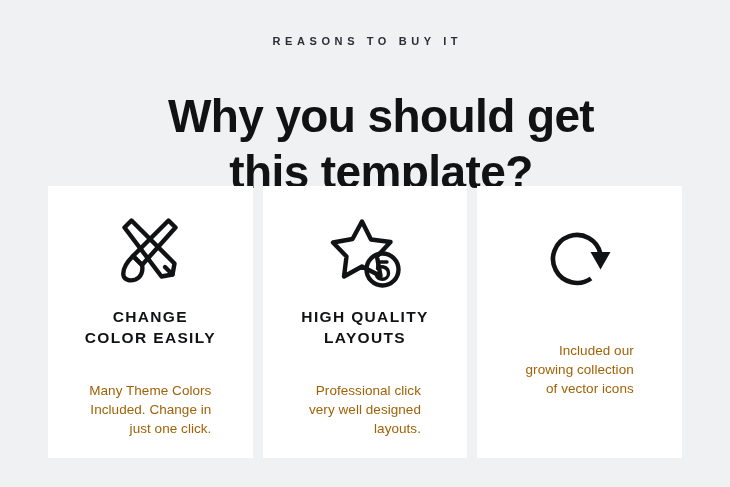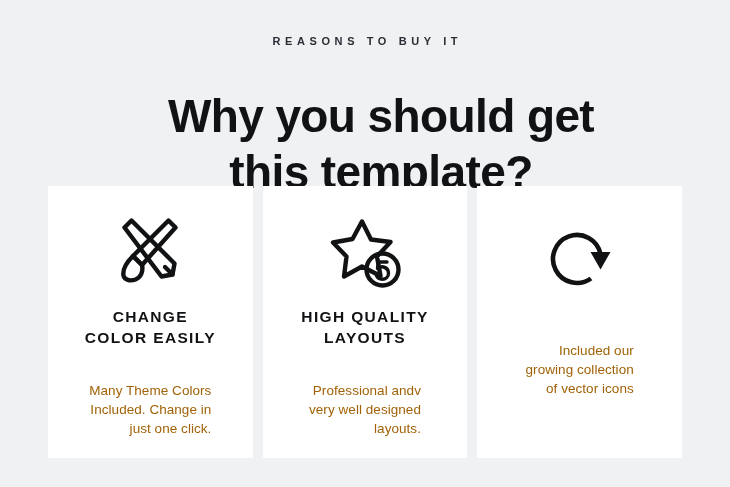--- a/index.html
+++ b/index.html
@@ -146,21 +146,21 @@
 
           <circle cx="55.5" cy="55.5" r="16.0"></circle>
 
           <path d="M60.0 48.0 L51.5 48.0 L50.5 54.5 C52.5 53.0 54.5 52.5 56.5 53.0
                    C59.5 53.8 61.5 56.3 61.5 59.2 C61.5 62.6 58.8 65.2 55.3 65.2
                    C52.6 65.2 50.4 63.9 49.5 61.7" stroke-width="3.4"></path>
         </svg>
       </div>
       <div class="card-title">HIGH QUALITY
 LAYOUTS</div>
-      <div class="card-text">Professional andv
+      <div class="card-text">Professional click
 very well designed
 layouts.</div>
     </div>
 
     <div class="card">
       <div class="icon-wrap">
         <svg width="76" height="76" viewBox="0 0 76 76" fill="none" stroke="#111214" stroke-width="4.6" stroke-linecap="butt">
 
           <path d="M58.5 34.0 A24 24 0 1 0 49.0 58.5"></path>
 

